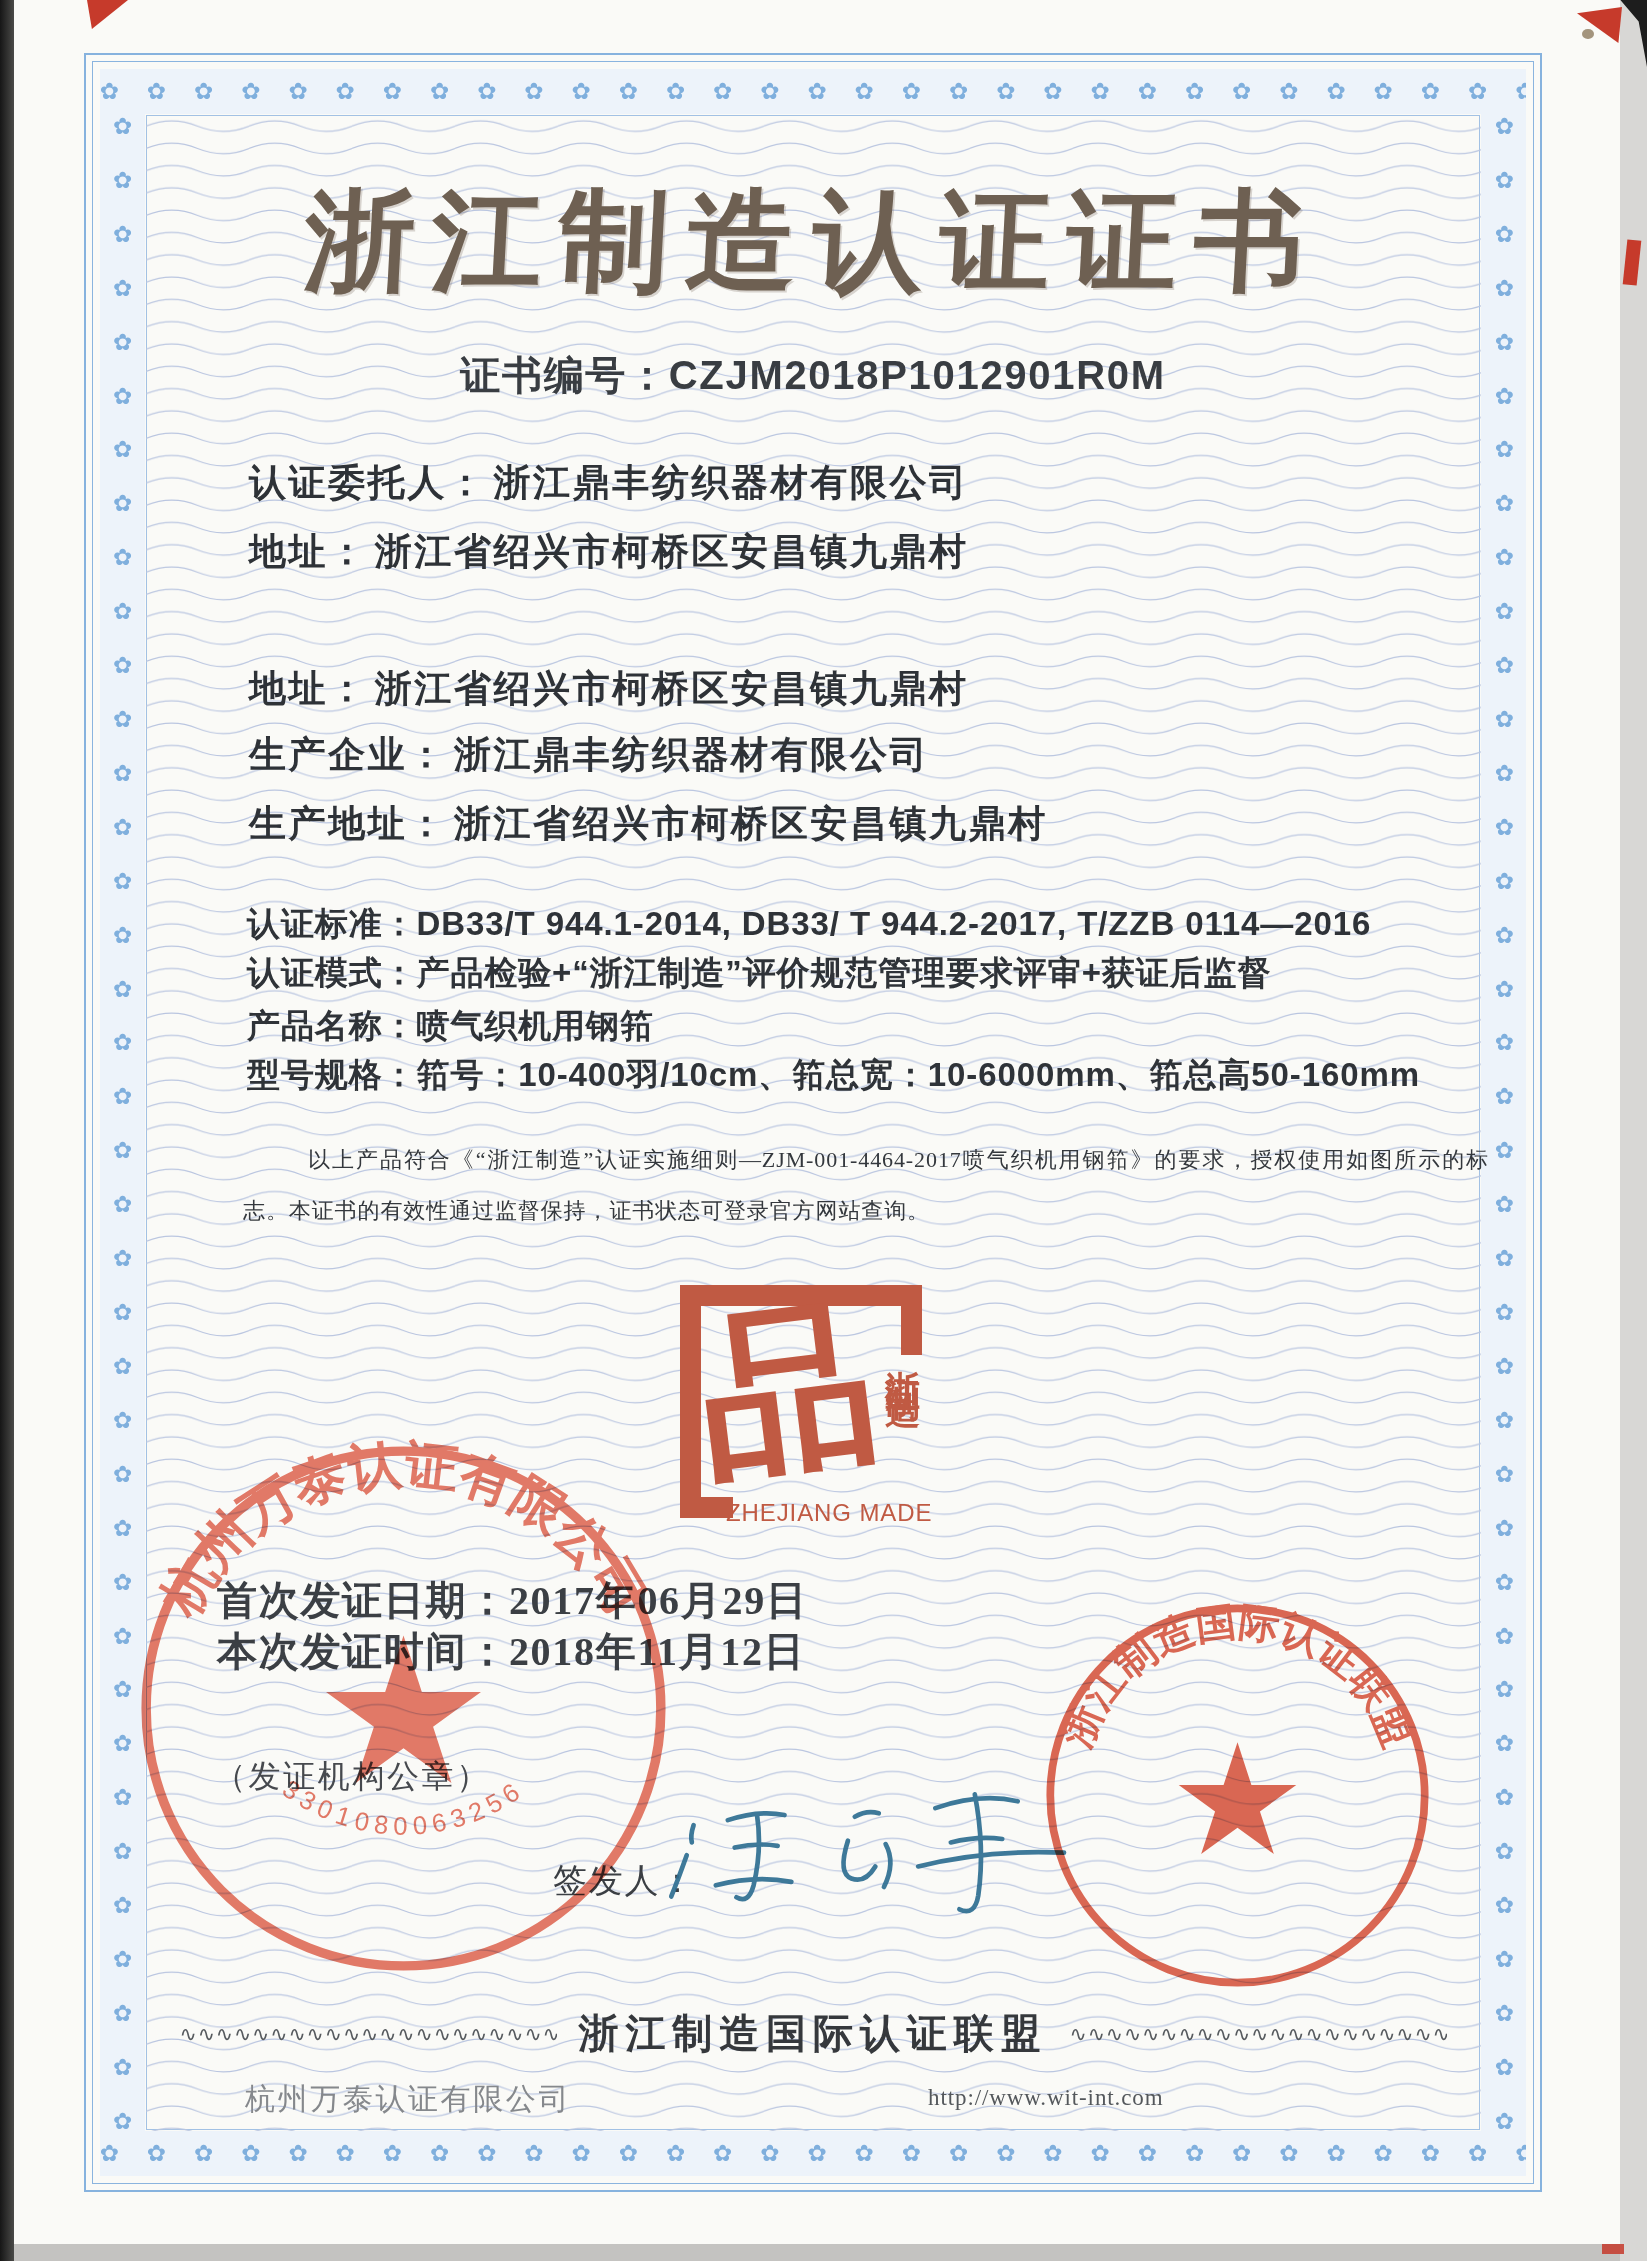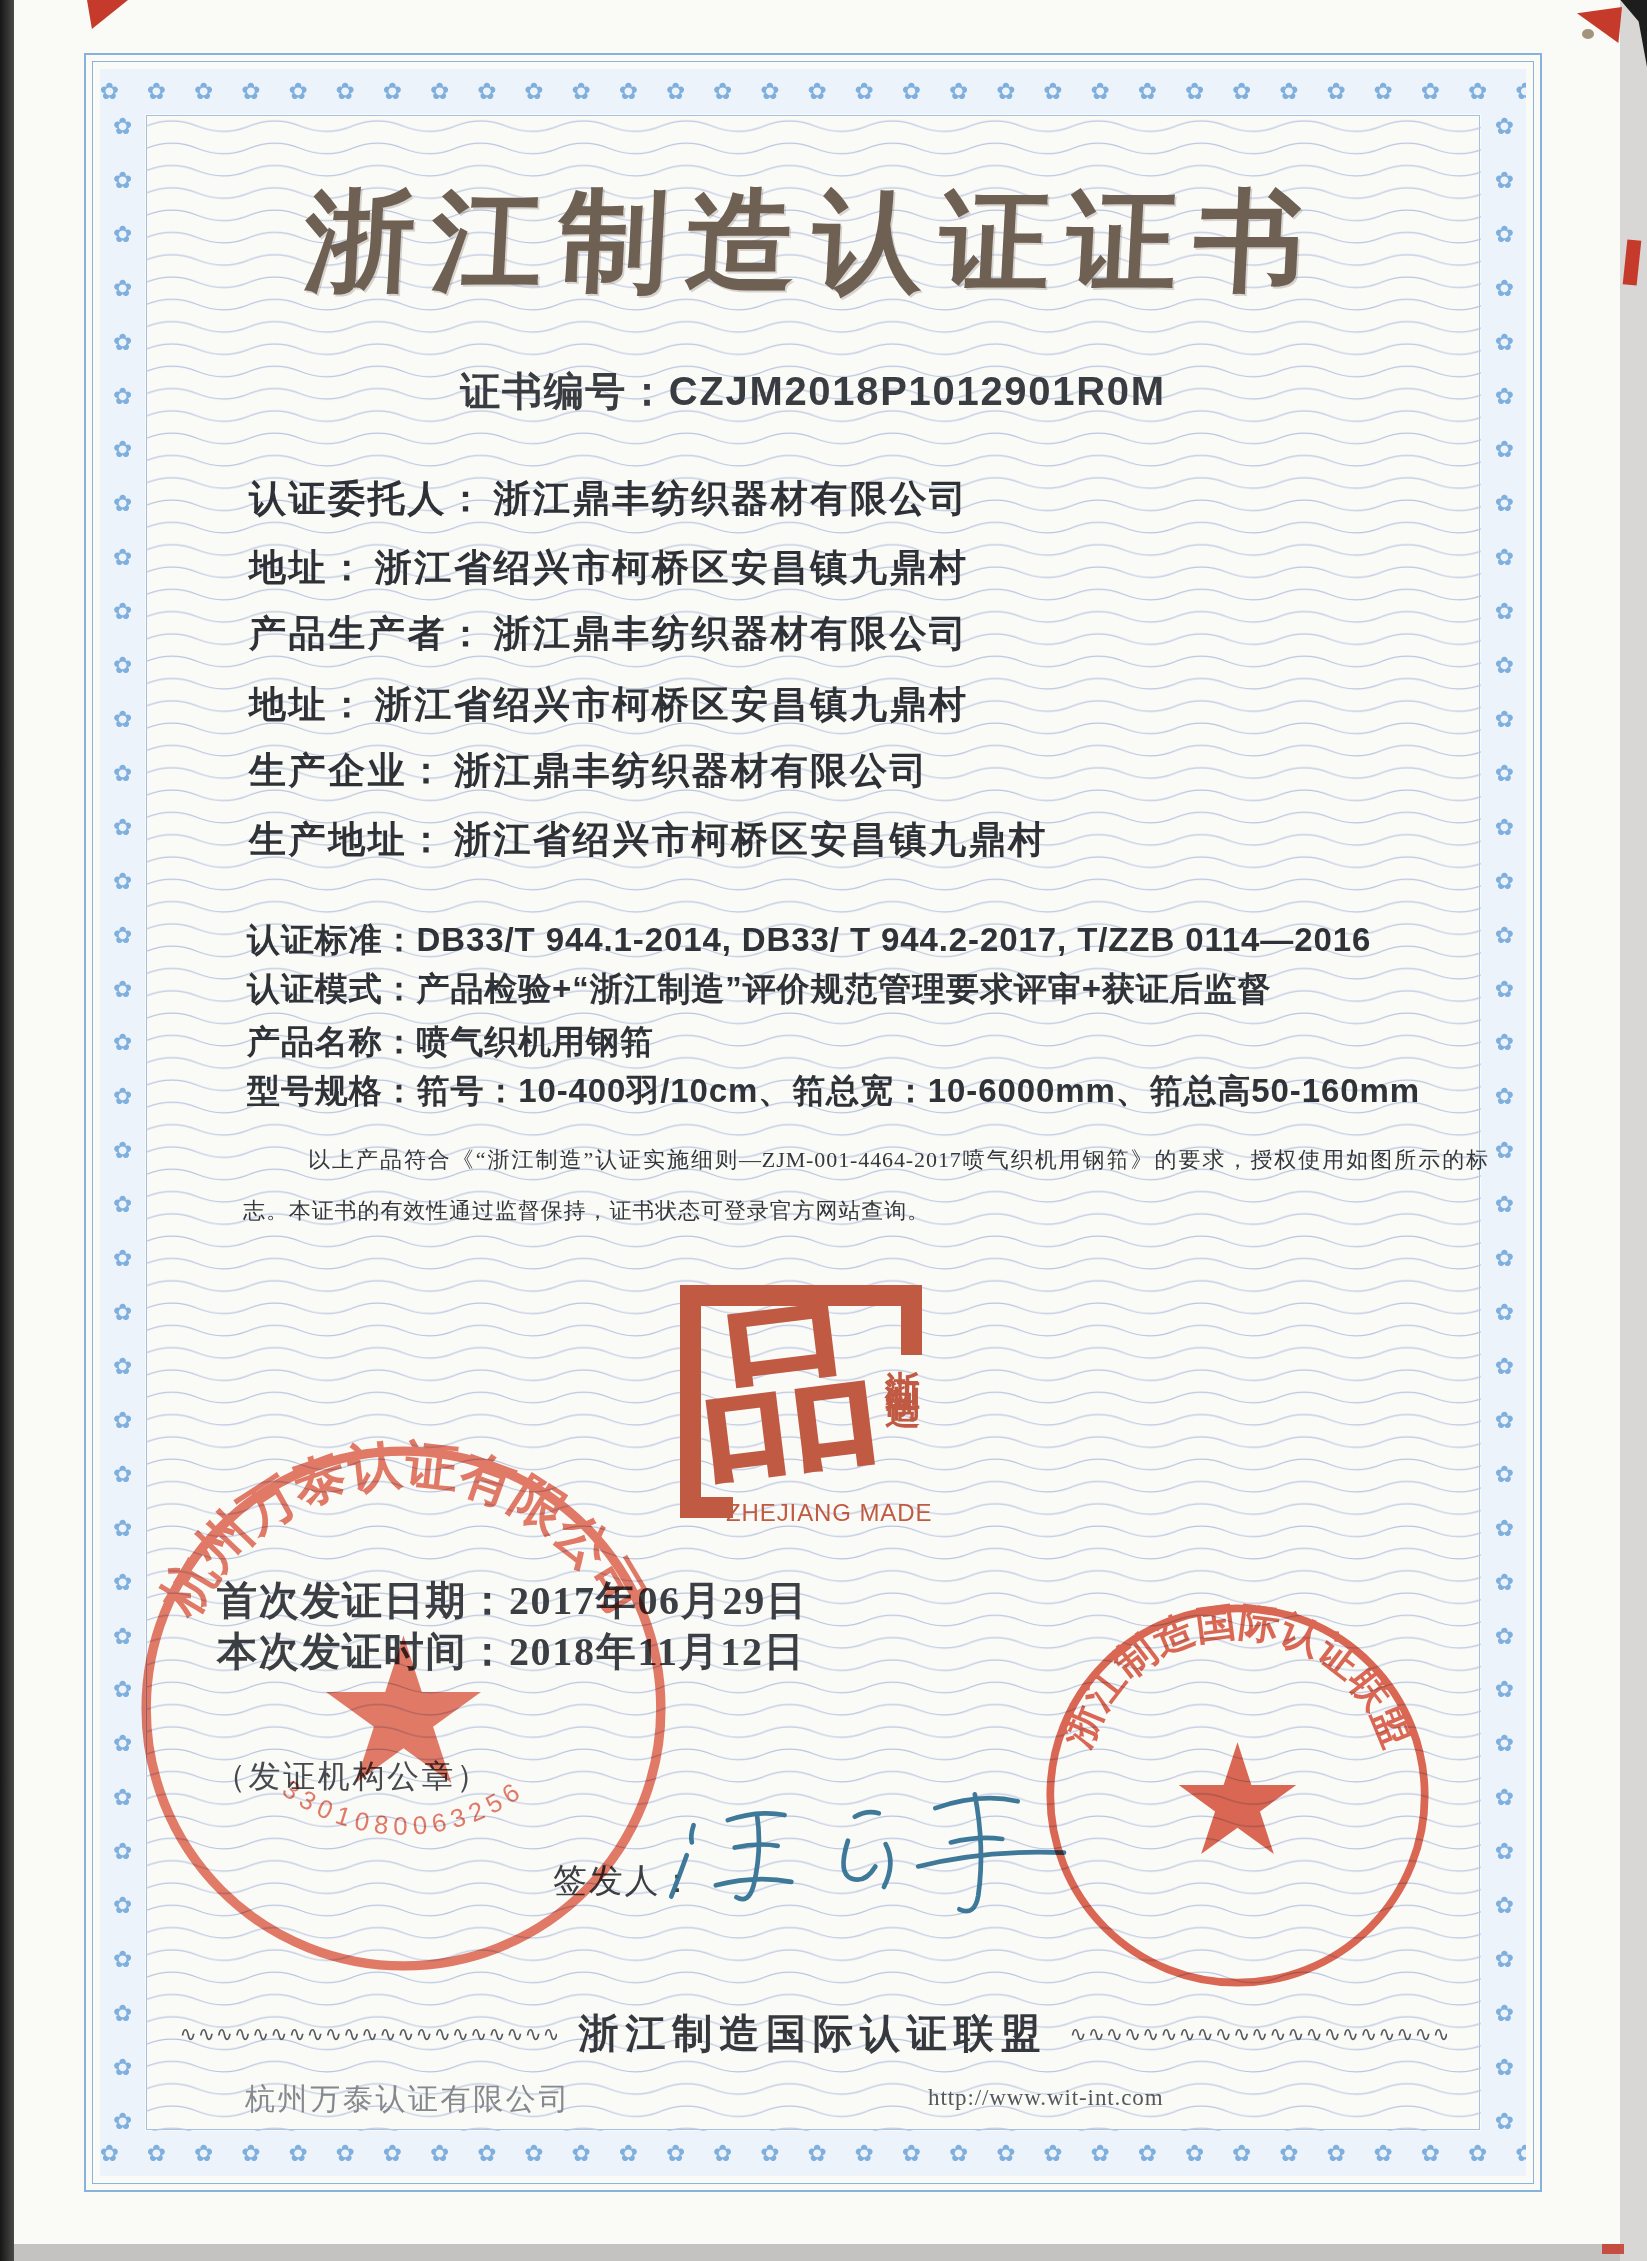--- a/index.html
+++ b/index.html
@@ -24,21 +24,21 @@
   .frame{left:84px;top:53px;width:1458px;height:2139px;border:2.6px solid #86b2de;box-sizing:border-box;}
   .frame-mid{left:6px;top:6px;right:6px;bottom:6px;border:1.7px solid #8ab4df;}
   .band{background:#edf3fa;color:#7fafdd;overflow:hidden;font-family:"DejaVu Sans",sans-serif;}
   .band-h{left:13.7px;right:13.7px;height:45px;font-size:23px;line-height:45px;letter-spacing:10.3px;white-space:nowrap;}
   .band-top{top:13.7px;} .band-bot{bottom:13.7px;}
   .band-v{top:58px;bottom:58px;width:45px;font-size:23px;letter-spacing:10.3px;writing-mode:vertical-rl;line-height:45px;white-space:nowrap;}
   .band-left{left:13.7px;} .band-right{right:13.7px;}
   .inner-line{left:60px;top:60px;right:60px;bottom:60px;border:1.7px solid #a2c1e4;}
 
   
-  .cn-sans{font-family:"Liberation Sans","DejaVu Sans",sans-serif;margin-top:16px;}
+  .cn-sans{font-family:"Liberation Sans","DejaVu Sans",sans-serif;}
   .title{left:84px;top:168px;width:1458px;text-align:center;font-size:110px;font-weight:bold;
          color:#6e6052;letter-spacing:17px;transform:skewX(-3deg);text-shadow:1.7px 1.7px 0 rgba(110,96,82,.25);}
   .certno{left:84px;top:348px;width:1458px;text-align:center;font-size:40px;font-weight:bold;
           color:#393d42;letter-spacing:1.7px;}
   .field{left:249px;font-size:37px;font-weight:bold;color:#2e3237;letter-spacing:2.6px;white-space:nowrap;}
   .field .lbl{margin-right:6.9px;}
   .spec{left:247px;font-size:33px;font-weight:bold;color:#2f3338;letter-spacing:0.9px;white-space:nowrap;}
   .para{left:243px;top:1134px;width:1246px;font-size:22px;line-height:51px;color:#34383d;
         text-align:justify;text-indent:65px;letter-spacing:0.9px;}
   .dateline{left:217px;font-size:40px;font-weight:600;color:#3b3f44;letter-spacing:1.7px;white-space:nowrap;}
@@ -102,21 +102,20 @@
   </svg>
 
   <div class="abs title">浙江制造认证证书</div>
 
   <div class="abs certno cn-sans">
     <span>证书编号：</span><span>CZJM2018P1012901R0M</span>
   </div>
 
   <div class="abs field cn-sans" style="top:458px"><span class="lbl">认证委托人：</span><span>浙江鼎丰纺织器材有限公司</span></div>
   <div class="abs field cn-sans" style="top:527px"><span class="lbl">地址：</span><span>浙江省绍兴市柯桥区安昌镇九鼎村</span></div>
-  <div class="abs field cn-sans" style="top:593px"><span class="lbl">产品生产者：</span><span>浙江鼎丰纺织器材有限公司</span></div>
   <div class="abs field cn-sans" style="top:664px"><span class="lbl">地址：</span><span>浙江省绍兴市柯桥区安昌镇九鼎村</span></div>
   <div class="abs field cn-sans" style="top:730px"><span class="lbl">生产企业：</span><span>浙江鼎丰纺织器材有限公司</span></div>
   <div class="abs field cn-sans" style="top:799px"><span class="lbl">生产地址：</span><span>浙江省绍兴市柯桥区安昌镇九鼎村</span></div>
 
   <div class="abs spec cn-sans" style="top:902px"><span>认证标准：</span><span>DB33/T 944.1-2014, DB33/ T 944.2-2017, T/ZZB 0114—2016</span></div>
   <div class="abs spec cn-sans" style="top:951px"><span>认证模式：</span><span>产品检验+“浙江制造”评价规范管理要求评审+获证后监督</span></div>
   <div class="abs spec cn-sans" style="top:1004px"><span>产品名称：</span><span>喷气织机用钢筘</span></div>
   <div class="abs spec cn-sans" style="top:1053px"><span>型号规格：</span><span>筘号：10-400羽/10cm、筘总宽：10-6000mm、筘总高50-160mm</span></div>
 
   <div class="abs para">以上产品符合《“浙江制造”认证实施细则—ZJM-001-4464-2017喷气织机用钢筘》的要求，授权使用如图所示的标志。本证书的有效性通过监督保持，证书状态可登录官方网站查询。</div>

